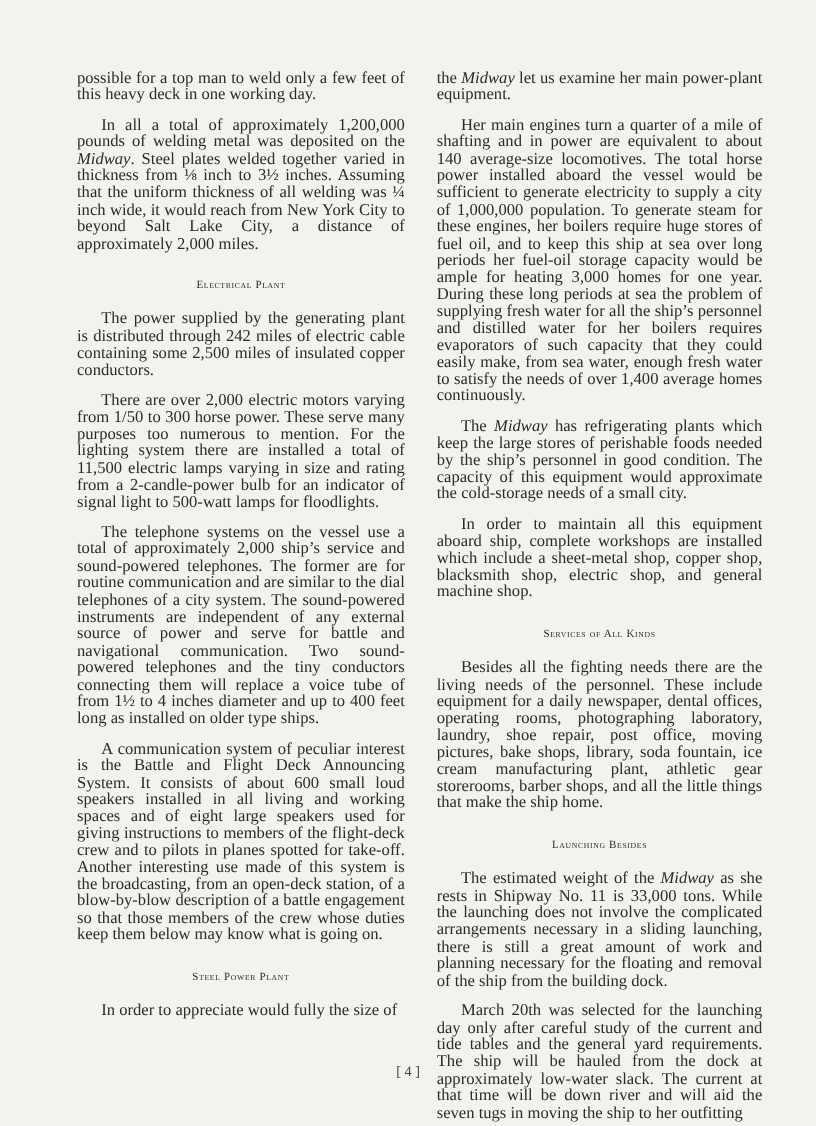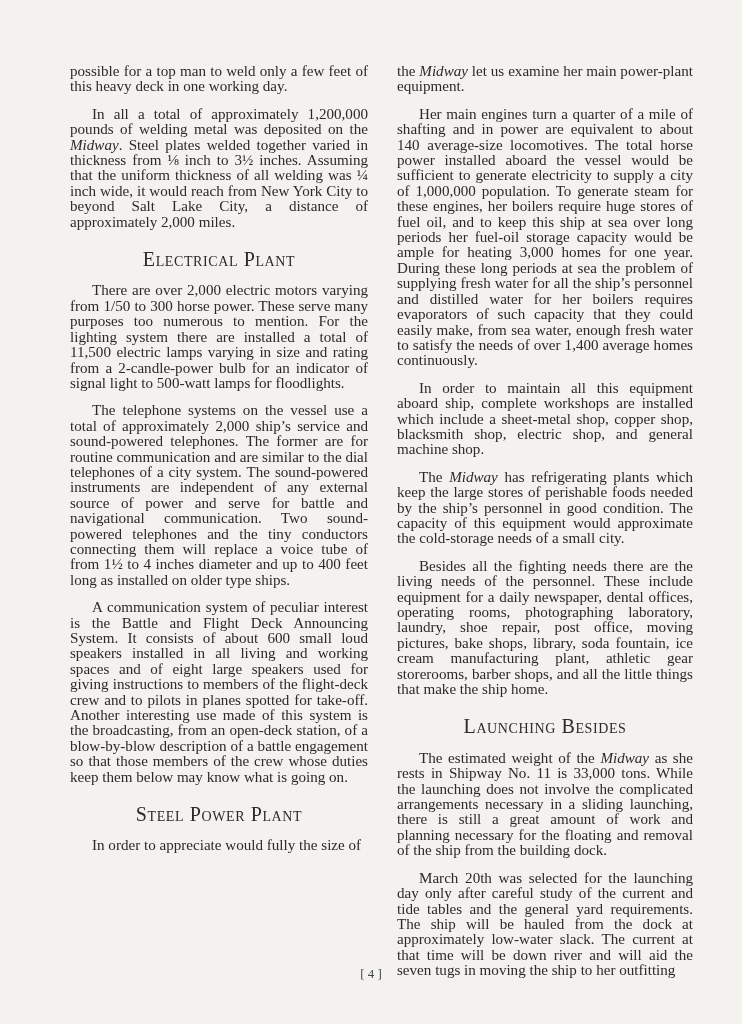--- a/index.html
+++ b/index.html
@@ -21,21 +21,21 @@
     hyphens: manual;
   }
   .col.left { left: 58px; }
   .col.right { left: 385px; width: 320px; }
   .col p { margin: 12px; }
   .col p.ind { text-indent: 22px; margin-top: 4px; }
   .col p.cont { text-indent: 0; }
   .col h3 {
     font-weight: normal;
     font-variant: small-caps;
-    font-size: 20px;
+    font-size: 10px;
     letter-spacing: 0.6px;
     text-align: center;
     margin: 22px 0 16px 0;
     font-family: Liberation Serif, serif;
   }
   .col i { font-style: italic; }
   .pagenum {
     position: absolute;
     top: 966px;
     left: 0; width: 742px;
@@ -44,31 +44,33 @@
     color: #444;
   }
 </style>
 </head>
 <body>
 
 <div class="col left">
   <p class="cont">possible for a top man to weld only a few feet of this heavy deck in one working day.</p>
   <p class="ind"><span>In all a total of approximately 1,200,000 pounds of welding metal was deposited on the </span><i>Midway</i><span>. Steel plates welded together varied in thickness from ⅛ inch to 3½ inches. Assuming that the uniform thickness of all welding was ¼ inch wide, it would reach from New York City to beyond Salt Lake City, a distance of approximately 2,000 miles.</span></p>
   <h3>Electrical Plant</h3>
+  <p class="ind">The power supplied by the generating plant is distributed through 242 miles of electric cable containing some 2,500 miles of insulated copper conductors.</p>
   <p class="ind">There are over 2,000 electric motors varying from 1/50 to 300 horse power. These serve many purposes too numerous to mention. For the lighting system there are installed a total of 11,500 electric lamps varying in size and rating from a 2-candle-power bulb for an indicator of signal light to 500-watt lamps for floodlights.</p>
   <p class="ind">The telephone systems on the vessel use a total of approximately 2,000 ship’s service and sound-powered telephones. The former are for routine communication and are similar to the dial telephones of a city system. The sound-powered instruments are independent of any external source of power and serve for battle and navigational communication. Two sound-powered telephones and the tiny conductors connecting them will replace a voice tube of from 1½ to 4 inches diameter and up to 400 feet long as installed on older type ships.</p>
   <p class="ind">A communication system of peculiar interest is the Battle and Flight Deck Announcing System. It consists of about 600 small loud speakers installed in all living and working spaces and of eight large speakers used for giving instructions to members of the flight-deck crew and to pilots in planes spotted for take-off. Another interesting use made of this system is the broadcasting, from an open-deck station, of a blow-by-blow description of a battle engagement so that those members of the crew whose duties keep them below may know what is going on.</p>
   <h3>Steel Power Plant</h3>
   <p class="ind">In order to appreciate would fully the size of</p>
 </div>
 
 <div class="col right">
   <p class="cont"><span>the </span><i>Midway</i><span> let us examine her main power-plant equipment.</span></p>
   <p class="ind">Her main engines turn a quarter of a mile of shafting and in power are equivalent to about 140 average-size locomotives. The total horse power installed aboard the vessel would be sufficient to generate electricity to supply a city of 1,000,000 population. To generate steam for these engines, her boilers require huge stores of fuel oil, and to keep this ship at sea over long periods her fuel-oil storage capacity would be ample for heating 3,000 homes for one year. During these long periods at sea the problem of supplying fresh water for all the ship’s personnel and distilled water for her boilers requires evaporators of such capacity that they could easily make, from sea water, enough fresh water to satisfy the needs of over 1,400 average homes continuously.</p>
+  <p class="ind"><span>The </span><i>Midway</i><span> has refrigerating plants which keep the large stores of perishable foods needed by the ship’s personnel in good condition. The capacity of this equipment would approximate the cold-storage needs of a small city.</span></p>
   <p class="ind">In order to maintain all this equipment aboard ship, complete workshops are installed which include a sheet-metal shop, copper shop, blacksmith shop, electric shop, and general machine shop.</p>
-  <p class="ind"><span>The </span><i>Midway</i><span> has refrigerating plants which keep the large stores of perishable foods needed by the ship’s personnel in good condition. The capacity of this equipment would approximate the cold-storage needs of a small city.</span></p>
+  <h3>Services of All Kinds</h3>
   <p class="ind">Besides all the fighting needs there are the living needs of the personnel. These include equipment for a daily newspaper, dental offices, operating rooms, photographing laboratory, laundry, shoe repair, post office, moving pictures, bake shops, library, soda fountain, ice cream manufacturing plant, athletic gear storerooms, barber shops, and all the little things that make the ship home.</p>
   <h3>Launching Besides</h3>
   <p class="ind"><span>The estimated weight of the </span><i>Midway</i><span> as she rests in Shipway No. 11 is 33,000 tons. While the launching does not involve the complicated arrangements necessary in a sliding launching, there is still a great amount of work and planning necessary for the floating and removal of the ship from the building dock.</span></p>
   <p class="ind">March 20th was selected for the launching day only after careful study of the current and tide tables and the general yard requirements. The ship will be hauled from the dock at approximately low-water slack. The current at that time will be down river and will aid the seven tugs in moving the ship to her outfitting</p>
 </div>
 
 <div class="pagenum">[ 4 ]</div>
 
 </body></html>

